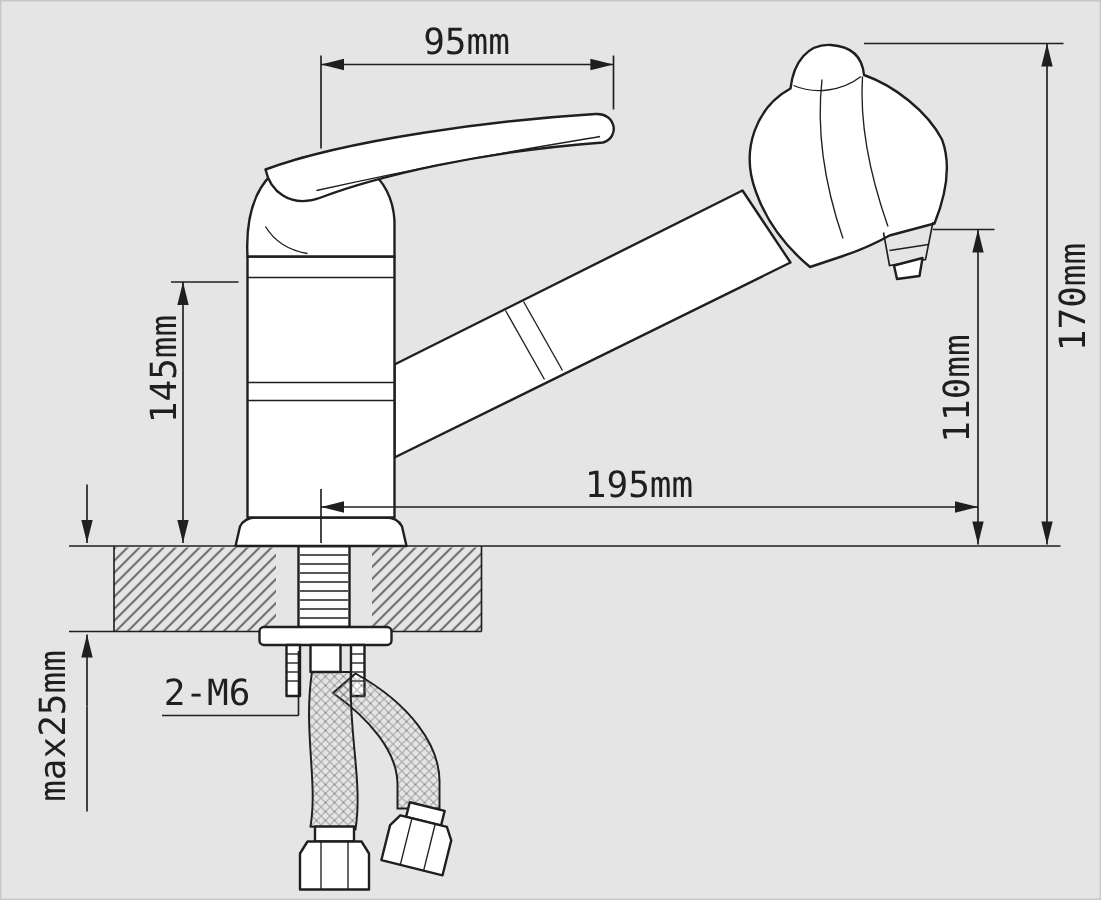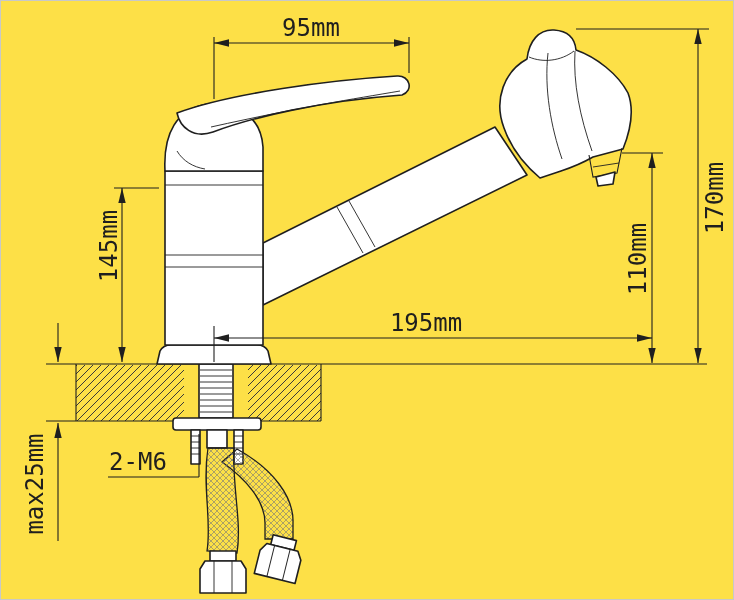--- a/index.html
+++ b/index.html
@@ -1,17 +1,17 @@
 <!DOCTYPE html>
 <html><head>
 <meta charset="utf-8">
 <style>
   html,body{margin:0;padding:0;background:#ffffff;}
   .page{
-    width:734px;height:600px;position:relative;background:#fde047;
+    width:734px;height:600px;position:relative;background:#e5e5e5;
     border:1px solid #c8c8c8;box-sizing:border-box;overflow:hidden;
     font-family:"DejaVu Sans Mono", monospace;
   }
   svg{display:block;}
   .outline{fill:#ffffff;stroke:#1f1f1f;stroke-width:1.6;stroke-linejoin:round;}
   .thin{fill:none;stroke:#1f1f1f;stroke-width:1.1;}
   .hair{fill:none;stroke:#1f1f1f;stroke-width:0.9;}
   .dim{stroke:#1f1f1f;stroke-width:1.1;fill:none;}
   .dimtext{fill:#1f1f1f;font-size:24px;font-family:"DejaVu Sans Mono",monospace;letter-spacing:0;}
   .braided{fill:url(#braid);stroke:#1f1f1f;stroke-width:1.3;}

